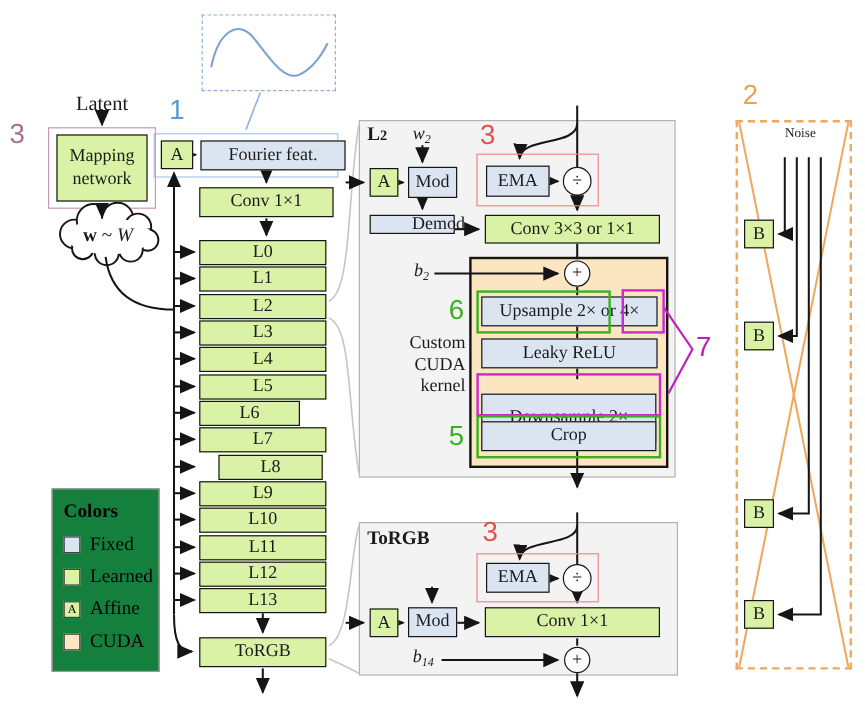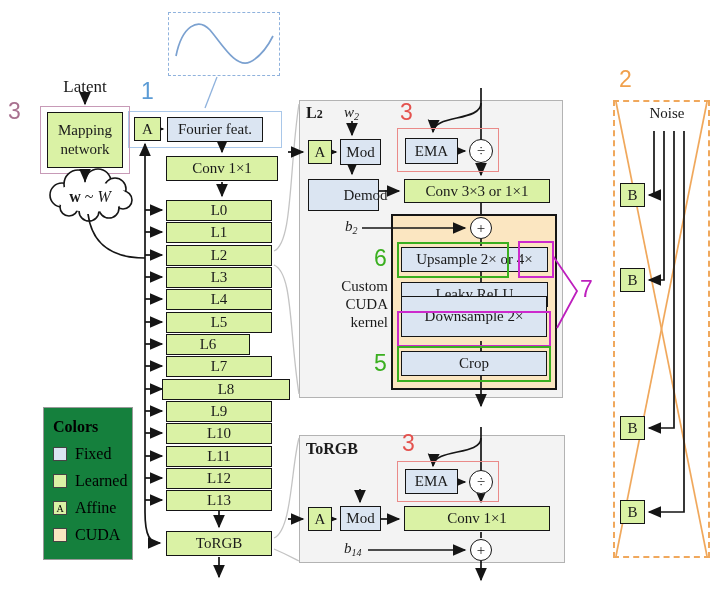--- a/index.html
+++ b/index.html
@@ -156,32 +156,32 @@
     <span>network</span>
   </div>
   <div class="lbl" style="left:58px;top:188px;width:64px;text-align:center;font-size:16px;">
     <b>w</b>
     <span>~</span>
     <span class="it">W</span>
   </div>
 
   <div class="num num-blue" style="left:141px;top:78px;">1</div>
   <div class="box green" style="left:134px;top:117px;width:27px;height:24px;">A</div>
-  <div class="box blue" style="left:167px;top:117px;width:96px;height:25px;text-align:center;">Fourier feat.</div>
+  <div class="box blue" style="left:167px;top:117px;width:121px;height:25px;text-align:center;">Fourier feat.</div>
   <div class="box green" style="left:166px;top:156px;width:112px;height:25px;">Conv 1×1</div>
 
   <div class="box green" style="left:166px;top:200px;width:106px;height:21px;">L0</div>
   <div class="box green" style="left:166px;top:222px;width:106px;height:21px;">L1</div>
   <div class="box green" style="left:166px;top:245px;width:106px;height:21px;">L2</div>
   <div class="box green" style="left:166px;top:267px;width:106px;height:21px;">L3</div>
   <div class="box green" style="left:166px;top:289px;width:106px;height:21px;">L4</div>
   <div class="box green" style="left:166px;top:312px;width:106px;height:21px;">L5</div>
   <div class="box green" style="left:166px;top:334px;width:84px;height:21px;">L6</div>
   <div class="box green" style="left:166px;top:356px;width:106px;height:21px;">L7</div>
-  <div class="box green" style="left:162px;top:379px;width:128px;height:21px;">L8</div>
+  <div class="box green" style="left:182px;top:379px;width:87px;height:21px;">L8</div>
   <div class="box green" style="left:166px;top:401px;width:106px;height:21px;">L9</div>
   <div class="box green" style="left:166px;top:423px;width:106px;height:21px;">L10</div>
   <div class="box green" style="left:166px;top:446px;width:106px;height:21px;">L11</div>
   <div class="box green" style="left:166px;top:468px;width:106px;height:21px;">L12</div>
   <div class="box green" style="left:166px;top:490px;width:106px;height:21px;">L13</div>
   <div class="box green" style="left:166px;top:531px;width:106px;height:25px;">ToRGB</div>
 
   <div class="legend">
     <div class="panel-title">Colors</div>
     <div class="legend-item">
@@ -207,38 +207,38 @@
   </div>
   <div class="lbl" style="left:344px;top:104px;font-size:15px;">
     <span class="it">w</span><span class="sub">2</span>
   </div>
   <div class="num num-red" style="left:400px;top:99px;">3</div>
   <div class="outline" style="left:397px;top:128px;width:102px;height:44px;border:1.6px solid #ea8a88;"></div>
   <div class="box green" style="left:308px;top:140px;width:24px;height:24px;">A</div>
   <div class="box blue" style="left:340px;top:139px;width:41px;height:26px;">Mod</div>
   <div class="box blue" style="left:405px;top:138px;width:53px;height:26px;">EMA</div>
   <div class="box circle" style="left:469px;top:139px;width:24px;height:24px;">÷</div>
-  <div class="box blue" style="left:308px;top:179px;width:71px;height:32px;padding-left:44px;">Demod</div>
+  <div class="box blue" style="left:308px;top:179px;width:71px;height:16px;padding-left:44px;">Demod</div>
   <div class="box green" style="left:404px;top:179px;width:146px;height:24px;">Conv 3×3 or 1×1</div>
   <div class="lbl" style="left:345px;top:218px;font-size:15px;">
     <span class="it">b</span><span class="sub">2</span>
   </div>
   <div class="box circle" style="left:470px;top:217px;width:22px;height:22px;">+</div>
 
   <div class="num num-green" style="left:374px;top:245px;">6</div>
   <div class="box blue" style="left:401px;top:247px;width:147px;height:25px;">Upsample 2× or 4×</div>
   <div class="outline" style="left:397px;top:242px;width:112px;height:36px;border:2px solid #3aaf1f;"></div>
   <div class="outline" style="left:518px;top:241px;width:36px;height:37px;border:2px solid #cc29cc;"></div>
   <div class="lbl" style="left:312px;top:277px;width:76px;text-align:right;font-size:15px;line-height:18px;">
     <span>Custom</span><br>
     <span>CUDA</span><br>
     <span>kernel</span>
   </div>
   <div class="box blue" style="left:401px;top:282px;width:147px;height:25px;">Leaky ReLU</div>
-  <div class="box blue" style="left:401px;top:296px;width:146px;height:41px;">Downsample 2×</div>
+  <div class="box blue" style="left:401px;top:328px;width:146px;height:41px;">Downsample 2×</div>
   <div class="outline" style="left:397px;top:311px;width:154px;height:36px;border:2px solid #cc29cc;"></div>
   <div class="num num-green" style="left:374px;top:350px;">5</div>
   <div class="box blue" style="left:401px;top:351px;width:146px;height:25px;">Crop</div>
   <div class="outline" style="left:397px;top:346px;width:154px;height:36px;border:2px solid #3aaf1f;"></div>
   <div class="num num-magenta" style="left:580px;top:276px;">7</div>
 
   <div class="lbl panel-title" style="left:306px;top:440px;">ToRGB</div>
   <div class="num num-red" style="left:402px;top:430px;">3</div>
   <div class="outline" style="left:397px;top:461px;width:102px;height:41px;border:1.6px solid #ea8a88;"></div>
   <div class="box blue" style="left:405px;top:469px;width:53px;height:25px;">EMA</div>
@@ -248,19 +248,19 @@
   </div>
   <div class="box green" style="left:308px;top:507px;width:24px;height:24px;">A</div>
   <div class="box blue" style="left:340px;top:506px;width:41px;height:25px;">Mod</div>
   <div class="box green" style="left:404px;top:506px;width:146px;height:25px;">Conv 1×1</div>
   <div class="lbl" style="left:344px;top:540px;font-size:15px;">
     <span class="it">b</span><span class="sub">14</span>
   </div>
   <div class="box circle" style="left:470px;top:539px;width:22px;height:22px;">+</div>
 
   <div class="num num-orange" style="left:619px;top:66px;">2</div>
-  <div class="lbl" style="left:636px;top:105px;width:62px;text-align:center;font-size:15px;">Noise</div>
+  <div class="lbl" style="left:636px;top:105px;width:62px;text-align:center;font-size:11px;">Noise</div>
   <div class="box green" style="left:620px;top:183px;width:25px;height:24px;">B</div>
   <div class="box green" style="left:620px;top:268px;width:25px;height:24px;">B</div>
   <div class="box green" style="left:620px;top:416px;width:25px;height:24px;">B</div>
   <div class="box green" style="left:620px;top:500px;width:25px;height:24px;">B</div>
 
 </div>
 
 </body></html>

